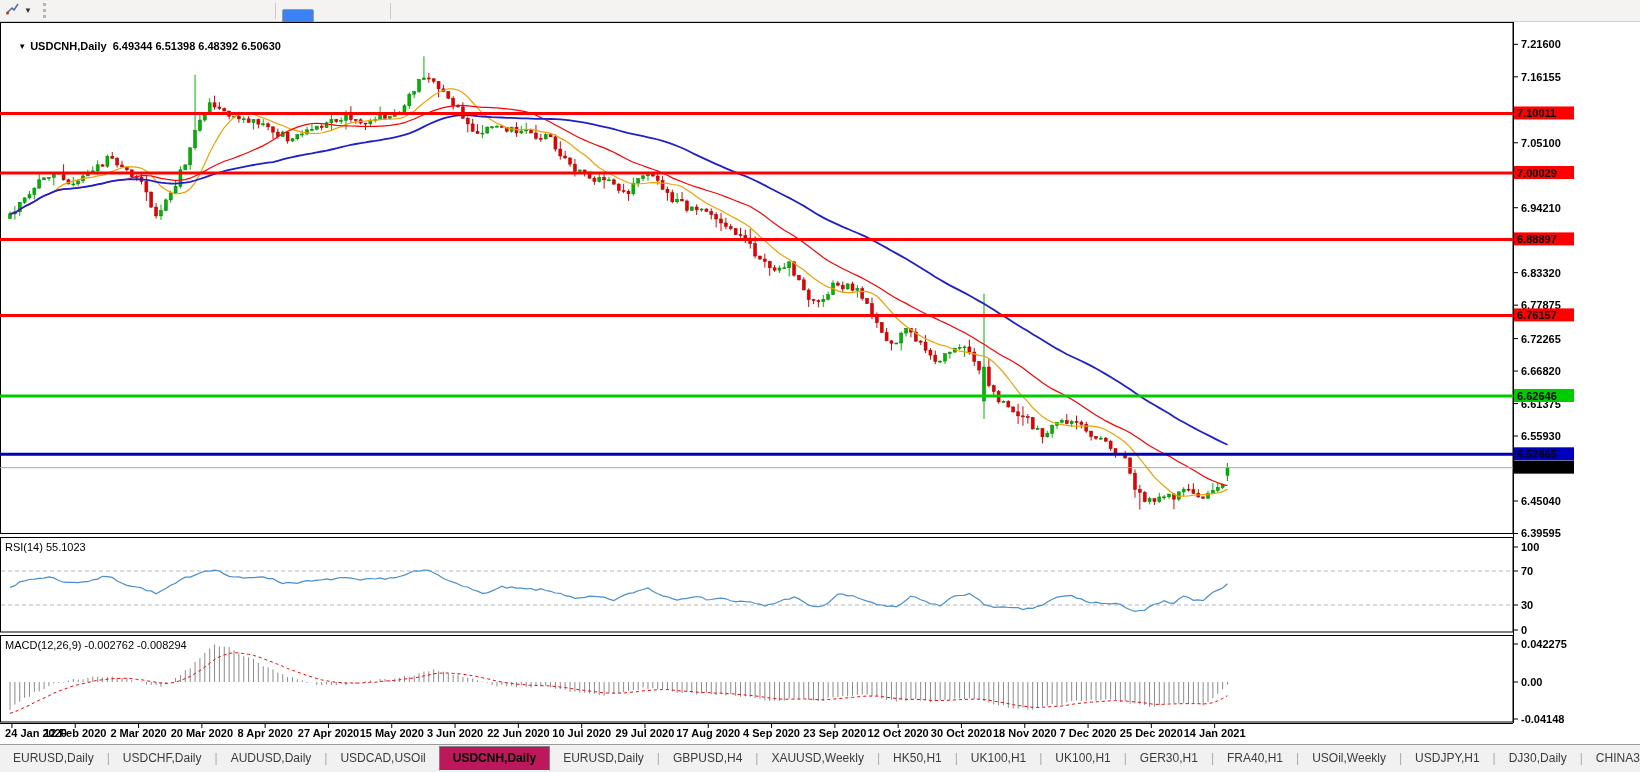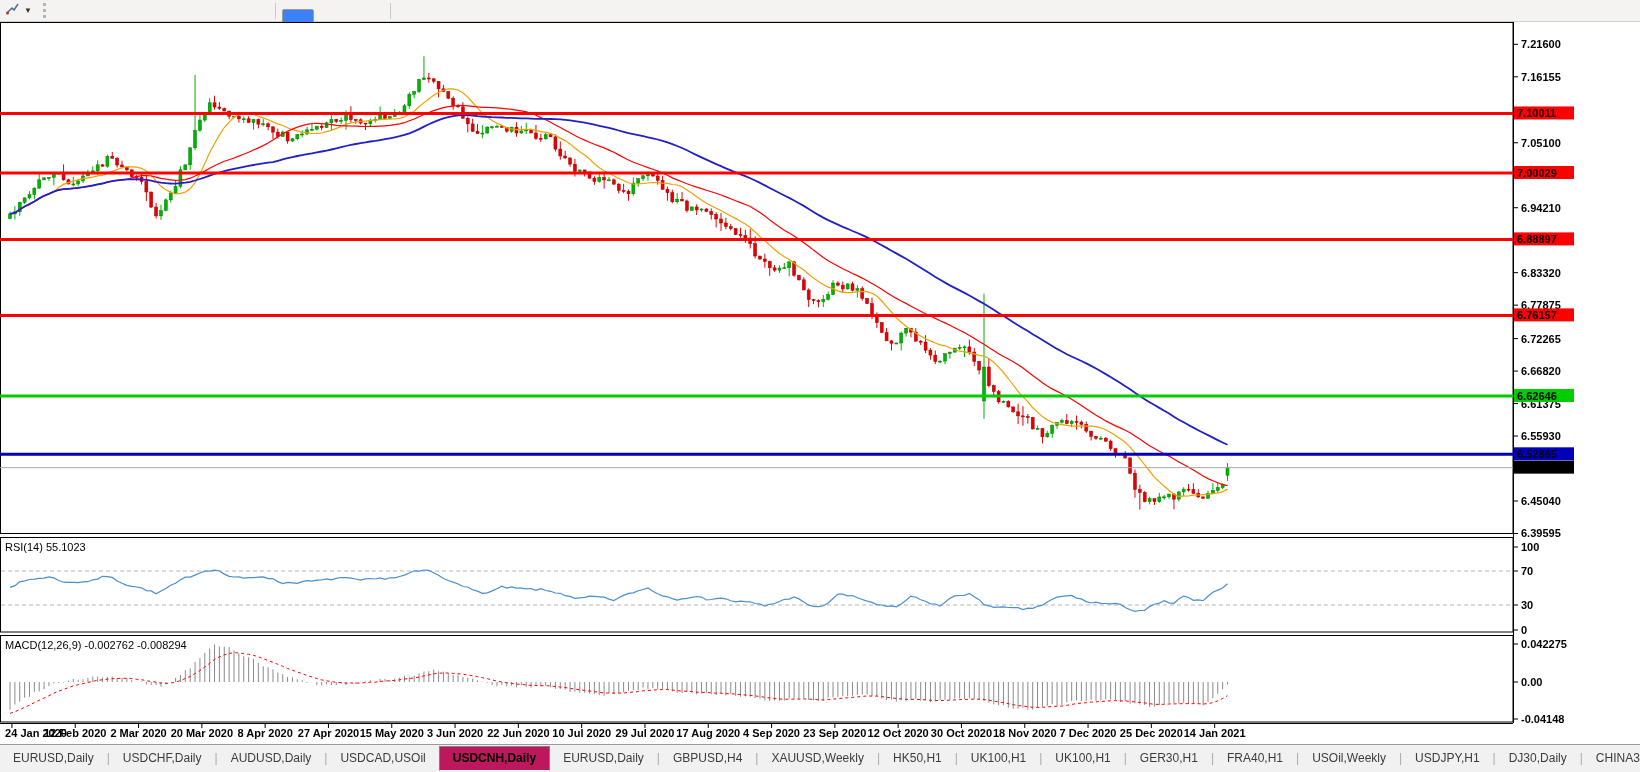--- a/index.html
+++ b/index.html
@@ -940,20 +940,23 @@
       <text x="961.45" y="715" text-anchor="middle">30 Oct 2020</text>
       <line x1="1024.75" y1="701" x2="1024.75" y2="706" stroke="#000"></line>
       <text x="1024.75" y="715" text-anchor="middle">18 Nov 2020</text>
       <line x1="1088.05" y1="701" x2="1088.05" y2="706" stroke="#000"></line>
       <text x="1088.05" y="715" text-anchor="middle">7 Dec 2020</text>
       <line x1="1151.35" y1="701" x2="1151.35" y2="706" stroke="#000"></line>
       <text x="1151.35" y="715" text-anchor="middle">25 Dec 2020</text>
       <line x1="1214.65" y1="701" x2="1214.65" y2="706" stroke="#000"></line>
       <text x="1214.65" y="715" text-anchor="middle">14 Jan 2021</text>
     </svg>
+  <div class="overlay chart-title">
+    <span class="tri">▼</span><span>USDCNH,Daily  6.49344 6.51398 6.48392 6.50630</span>
+  </div>
   <div class="overlay rsi-label">RSI(14) 55.1023</div>
   <div class="overlay macd-label">MACD(12,26,9) -0.002762 -0.008294</div>
 </div>
 
 <div class="tabbar">
   <div id="tabs" style="display:flex;align-items:center;">
       <span class="tab">EURUSD,Daily</span>
       <span class="tabsep">|</span>
       <span class="tab">USDCHF,Daily</span>
       <span class="tabsep">|</span>

